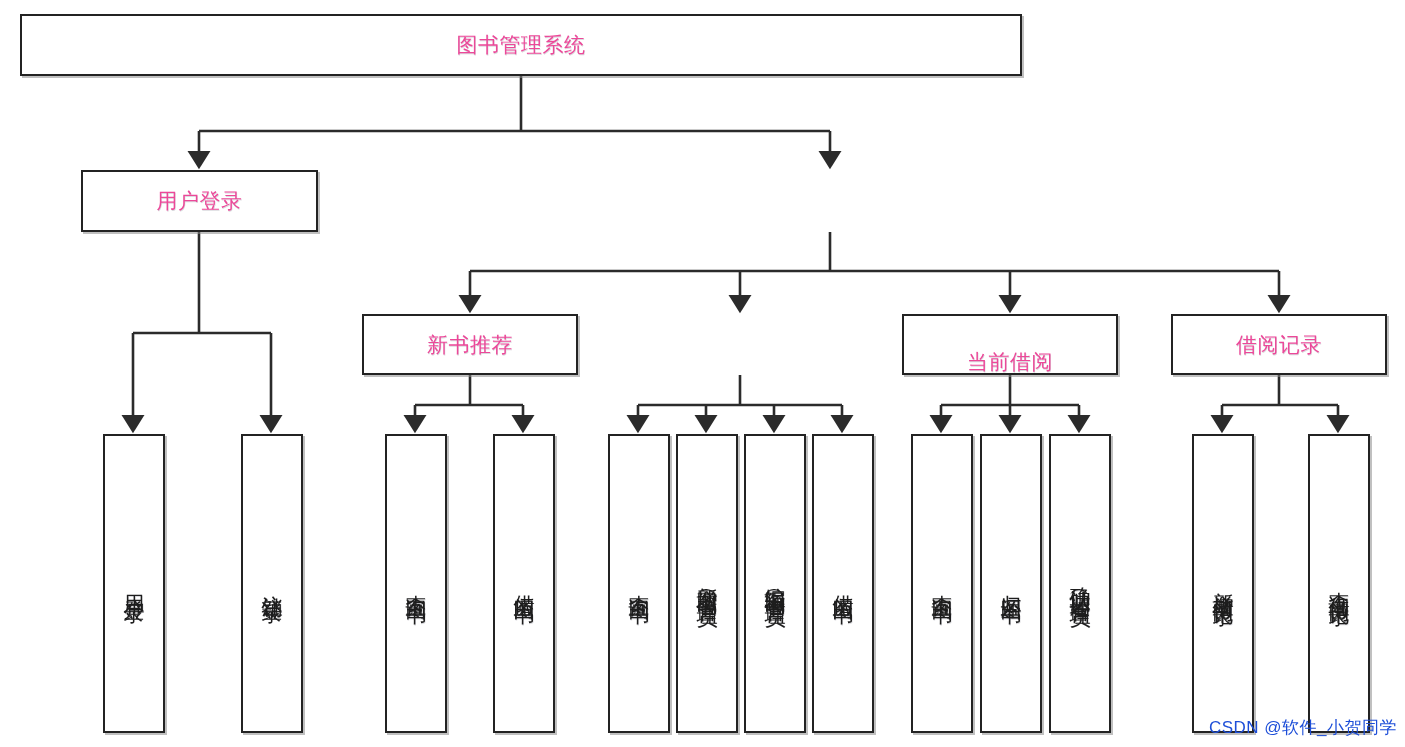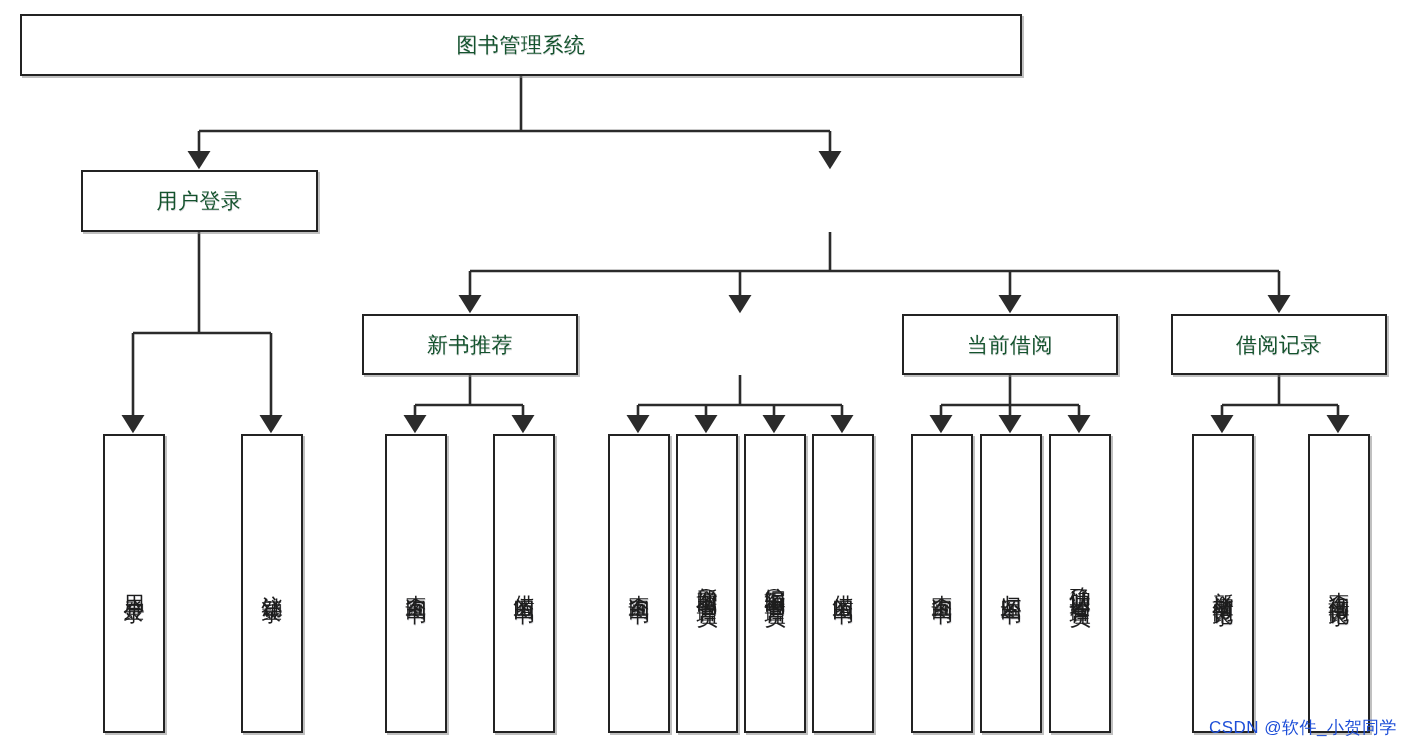--- a/index.html
+++ b/index.html
@@ -31,21 +31,21 @@
     box-sizing: border-box;
     background: #ffffff;
     border: 2px solid #232323;
     display: flex;
     align-items: center;
     justify-content: center;
     box-shadow: 2px 2px 0 rgba(140,140,140,0.55);
   }
   .node-label-h {
     font-size: 21px;
-    color: #14532d;
+    color: #ec4899;
     letter-spacing: 0.5px;
     line-height: 1.1;
     white-space: nowrap;
     text-shadow: 0.5px 0.5px 0 rgba(150,150,160,0.35);
   }
   .node-box.vertical {
     align-items: center;
     justify-content: center;
   }
   .node-label-v {
@@ -134,21 +134,21 @@
     <span class="node-label-h">图书管理系统</span>
   </div>
 
   <div class="node-box" style="left:81px;top:170px;width:237px;height:62px;">
     <span class="node-label-h">用户登录</span>
   </div>
 
   <div class="node-box" style="left:362px;top:314px;width:216px;height:61px;">
     <span class="node-label-h">新书推荐</span>
   </div>
-  <div class="node-box" style="left:902px;top:314px;width:216px;height:61px;">
+  <div class="node-box" style="left:902px;top:314px;width:216px;height:61px;align-items:flex-end;">
     <span class="node-label-h">当前借阅</span>
   </div>
   <div class="node-box" style="left:1171px;top:314px;width:216px;height:61px;">
     <span class="node-label-h">借阅记录</span>
   </div>
 
   <div class="node-box vertical" style="left:103px;top:434px;width:62px;height:299px;">
     <span class="node-label-v">用户登录</span>
   </div>
   <div class="node-box vertical" style="left:241px;top:434px;width:62px;height:299px;">

